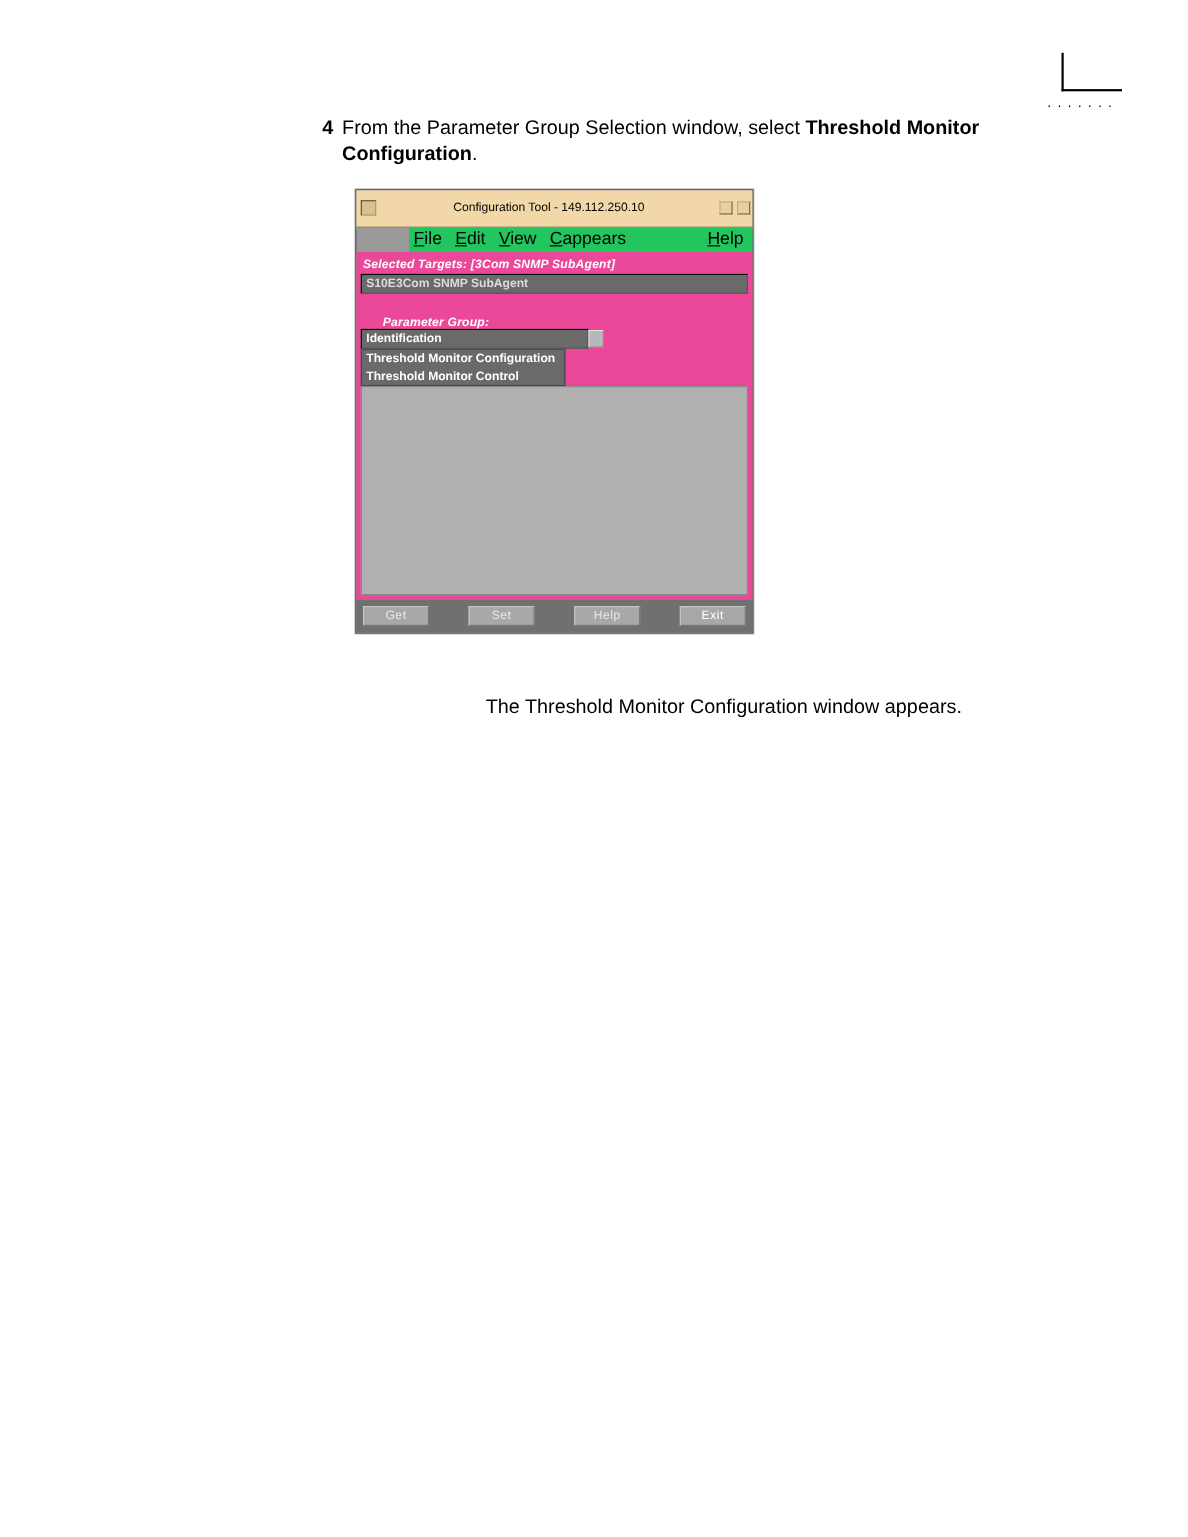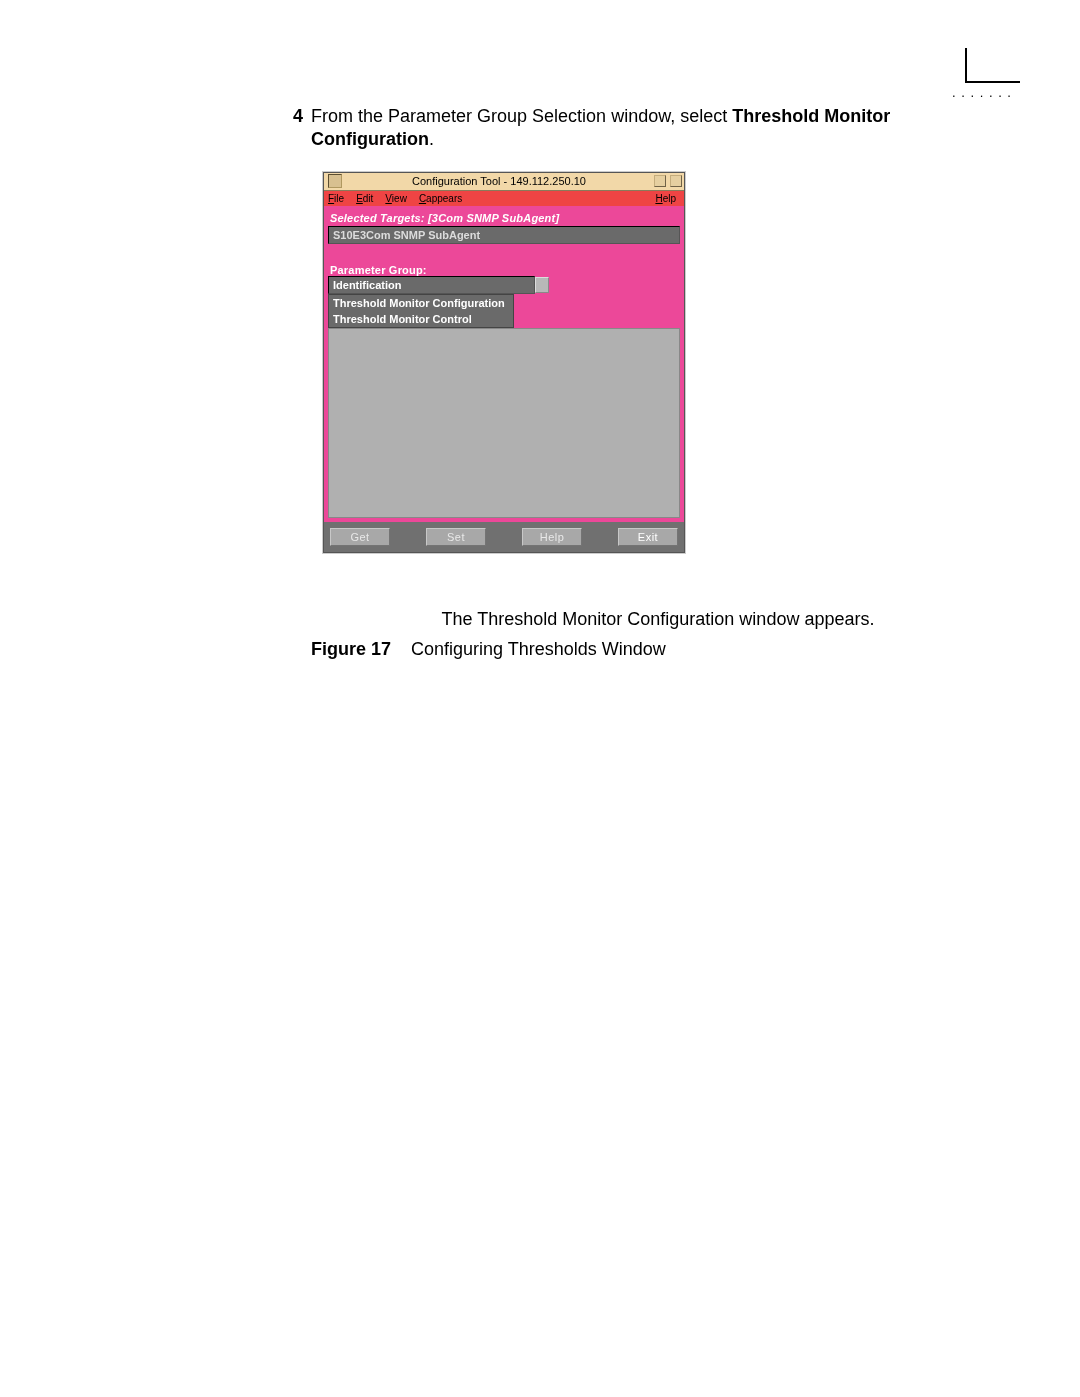--- a/index.html
+++ b/index.html
@@ -74,21 +74,21 @@
     background: #9a9a9a;
     font-family: Verdana, Arial, sans-serif;
     font-size: 11px;
     box-shadow: 0 0 0 1px rgba(0,0,0,.2);
   }
   .titlebar {
     display: flex;
     align-items: center;
     background: #f2d8a8;
     color: #000;
-    height: 18px;
+    height: 34px;
     border-bottom: 1px solid #8a7a5a;
   }
   .title-sysbtn {
     width: 14px; height: 14px;
     margin: 2px 4px;
     background: #d8c090;
     border: 1px inset #b09860;
   }
   .title-text {
     flex: 1;
@@ -96,24 +96,25 @@
     font-size: 11px;
   }
   .title-right-btn {
     width: 12px; height: 12px;
     margin: 2px 2px;
     background: #e6cfa0;
     border: 1px outset #c4ac7c;
   }
   .menubar {
     display: flex;
-    background: #ef4444;
-    padding: 2px 4px;
-    color: #000;
-    font-size: 10px;
+    background: #22c55e;
+    padding: 2px 4px;
+    color: #000;
+    font-size: 16px;
+    margin-left: 48px;
   }
   .menu-item { margin-right: 12px; cursor: default; }
   .menu-item u { text-decoration: underline; }
   .menu-help { margin-left: auto; margin-right: 4px; }
   .body-area {
     background: #ec4899;
     padding: 6px 4px 4px 4px;
   }
   .sel-targets-label {
     color: #fff;
@@ -131,22 +132,23 @@
     font-weight: bold;
     font-size: 11px;
     padding: 2px 4px;
     height: 18px;
     margin-bottom: 20px;
   }
   .param-group-holder { margin-top: 4px; }
   .param-group-label {
     color: #fff;
     font-weight: bold;
-    font-size: 11px;
-    margin-left: 2px;
+    font-style: italic;
+    font-size: 11px;
+    margin-left: 20px;
     letter-spacing: .2px;
   }
   .param-select {
     position: relative;
     width: 207px;
   }
   .param-select-field {
     border: 1px inset #555;
     background: #6a6a6a;
     color: #fff;
@@ -263,20 +265,15 @@
     <div class="button-row">
       <div class="action-btn">Get</div>
       <div class="action-btn">Set</div>
       <div class="action-btn">Help</div>
       <div class="action-btn en">Exit</div>
     </div>
   </div>
 
   <div class="after-text">The Threshold Monitor Configuration window appears.</div>
 
-  <div class="figure-caption" style="margin-top:8px;">
-    <span class="fig-label">Figure 17</span>
-    <span>&nbsp;&nbsp;</span>
-    <span>Configuring Thresholds Window</span>
-  </div>
 </div>
 
 <div class="header-dots">. . . . . . .</div>
 
 </body></html>

